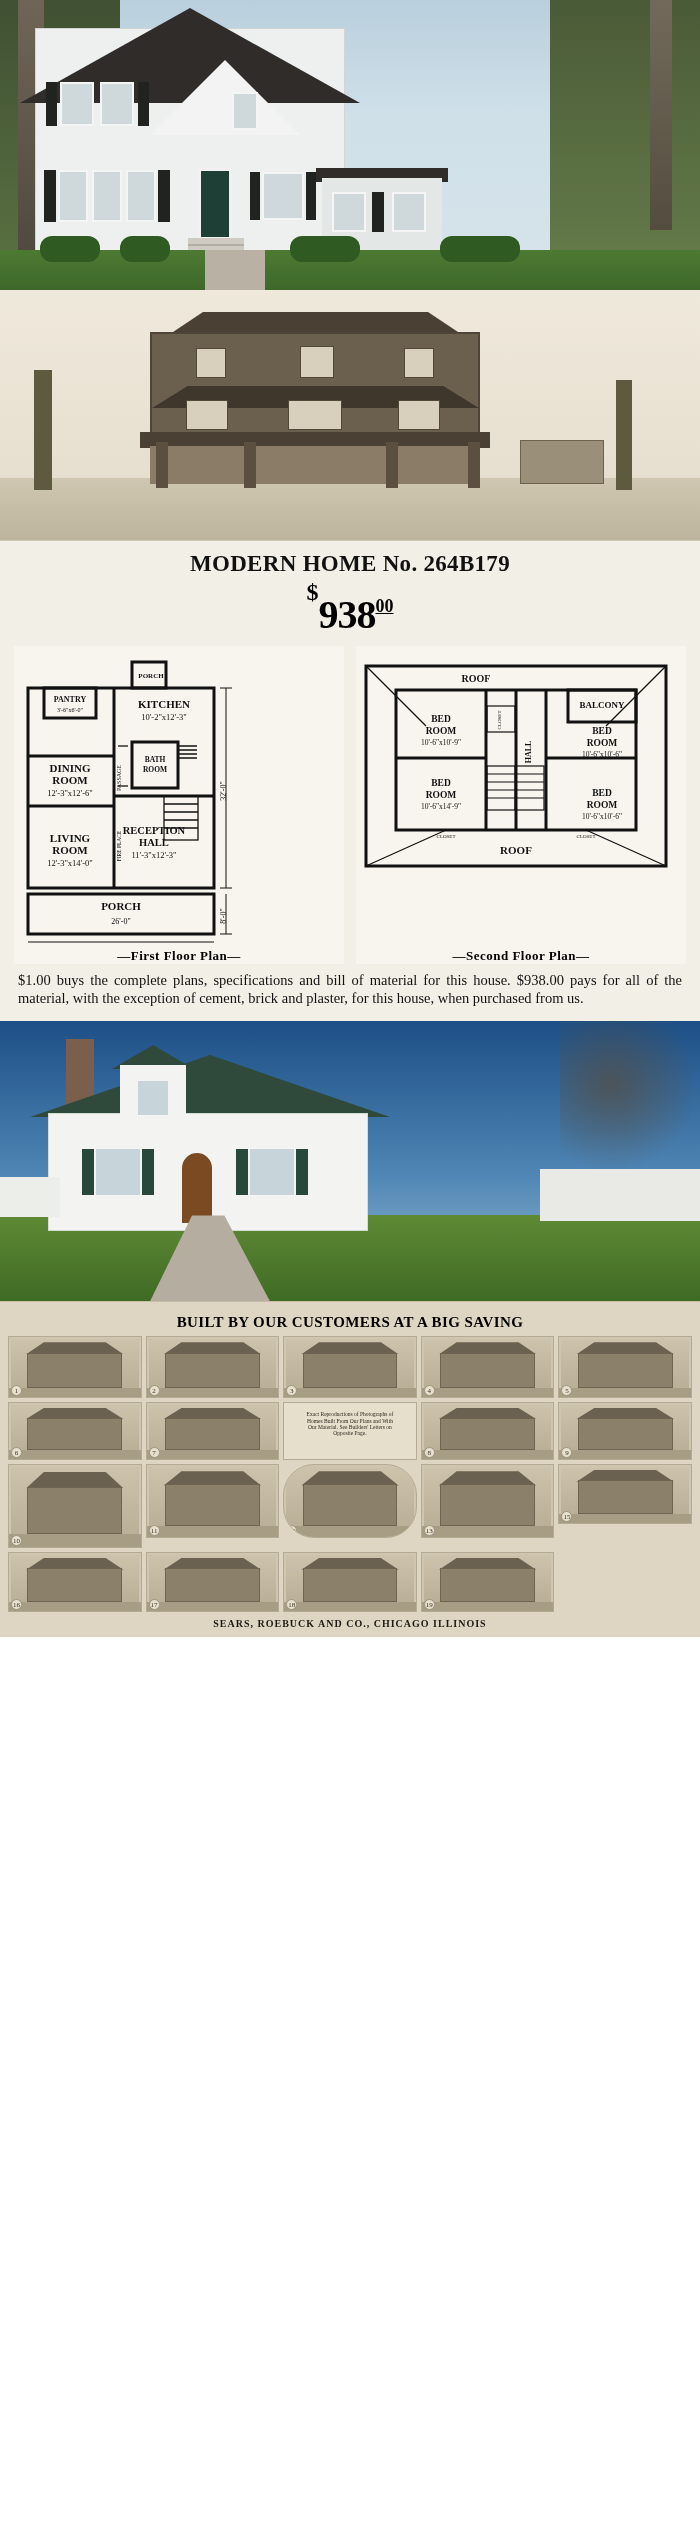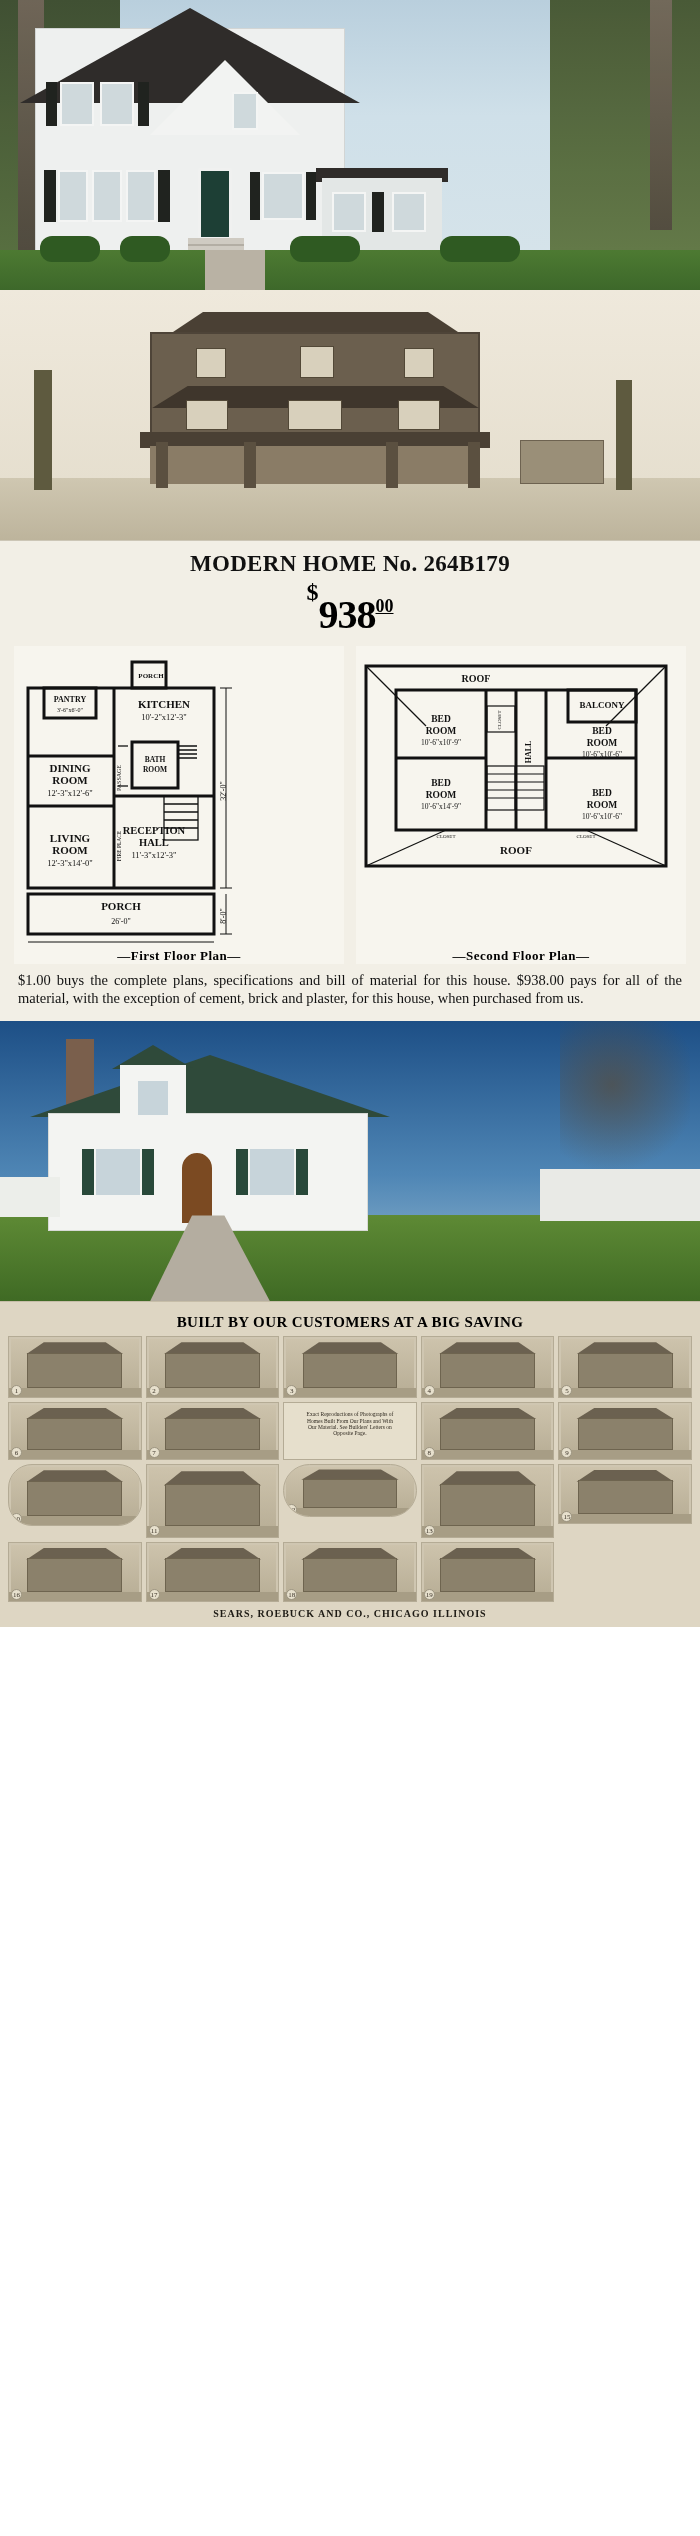--- a/index.html
+++ b/index.html
@@ -411,35 +411,35 @@
         <div class="num">8</div>
       </div>
       <div class="cell" style="height:58px;">
         <div class="ph"></div>
           <div class="rf"></div>
           <div class="hse"></div>
           <div class="gr"></div>
         <div class="num">9</div>
       </div>
 
-      <div class="cell" style="height:62px;border-radius:24px;">
+      <div class="cell" style="height:84px;">
         <div class="ph"></div>
           <div class="rf"></div>
           <div class="hse"></div>
           <div class="gr"></div>
         <div class="num">10</div>
       </div>
       <div class="cell" style="height:74px;">
         <div class="ph"></div>
           <div class="rf"></div>
           <div class="hse"></div>
           <div class="gr"></div>
         <div class="num">11</div>
       </div>
-      <div class="cell" style="height:53px;border-radius:31px;">
+      <div class="cell" style="height:74px;border-radius:31px;">
         <div class="ph"></div>
           <div class="rf"></div>
           <div class="hse"></div>
           <div class="gr"></div>
         <div class="num">12</div>
       </div>
       <div class="cell" style="height:74px;">
         <div class="ph"></div>
           <div class="rf"></div>
           <div class="hse"></div>

